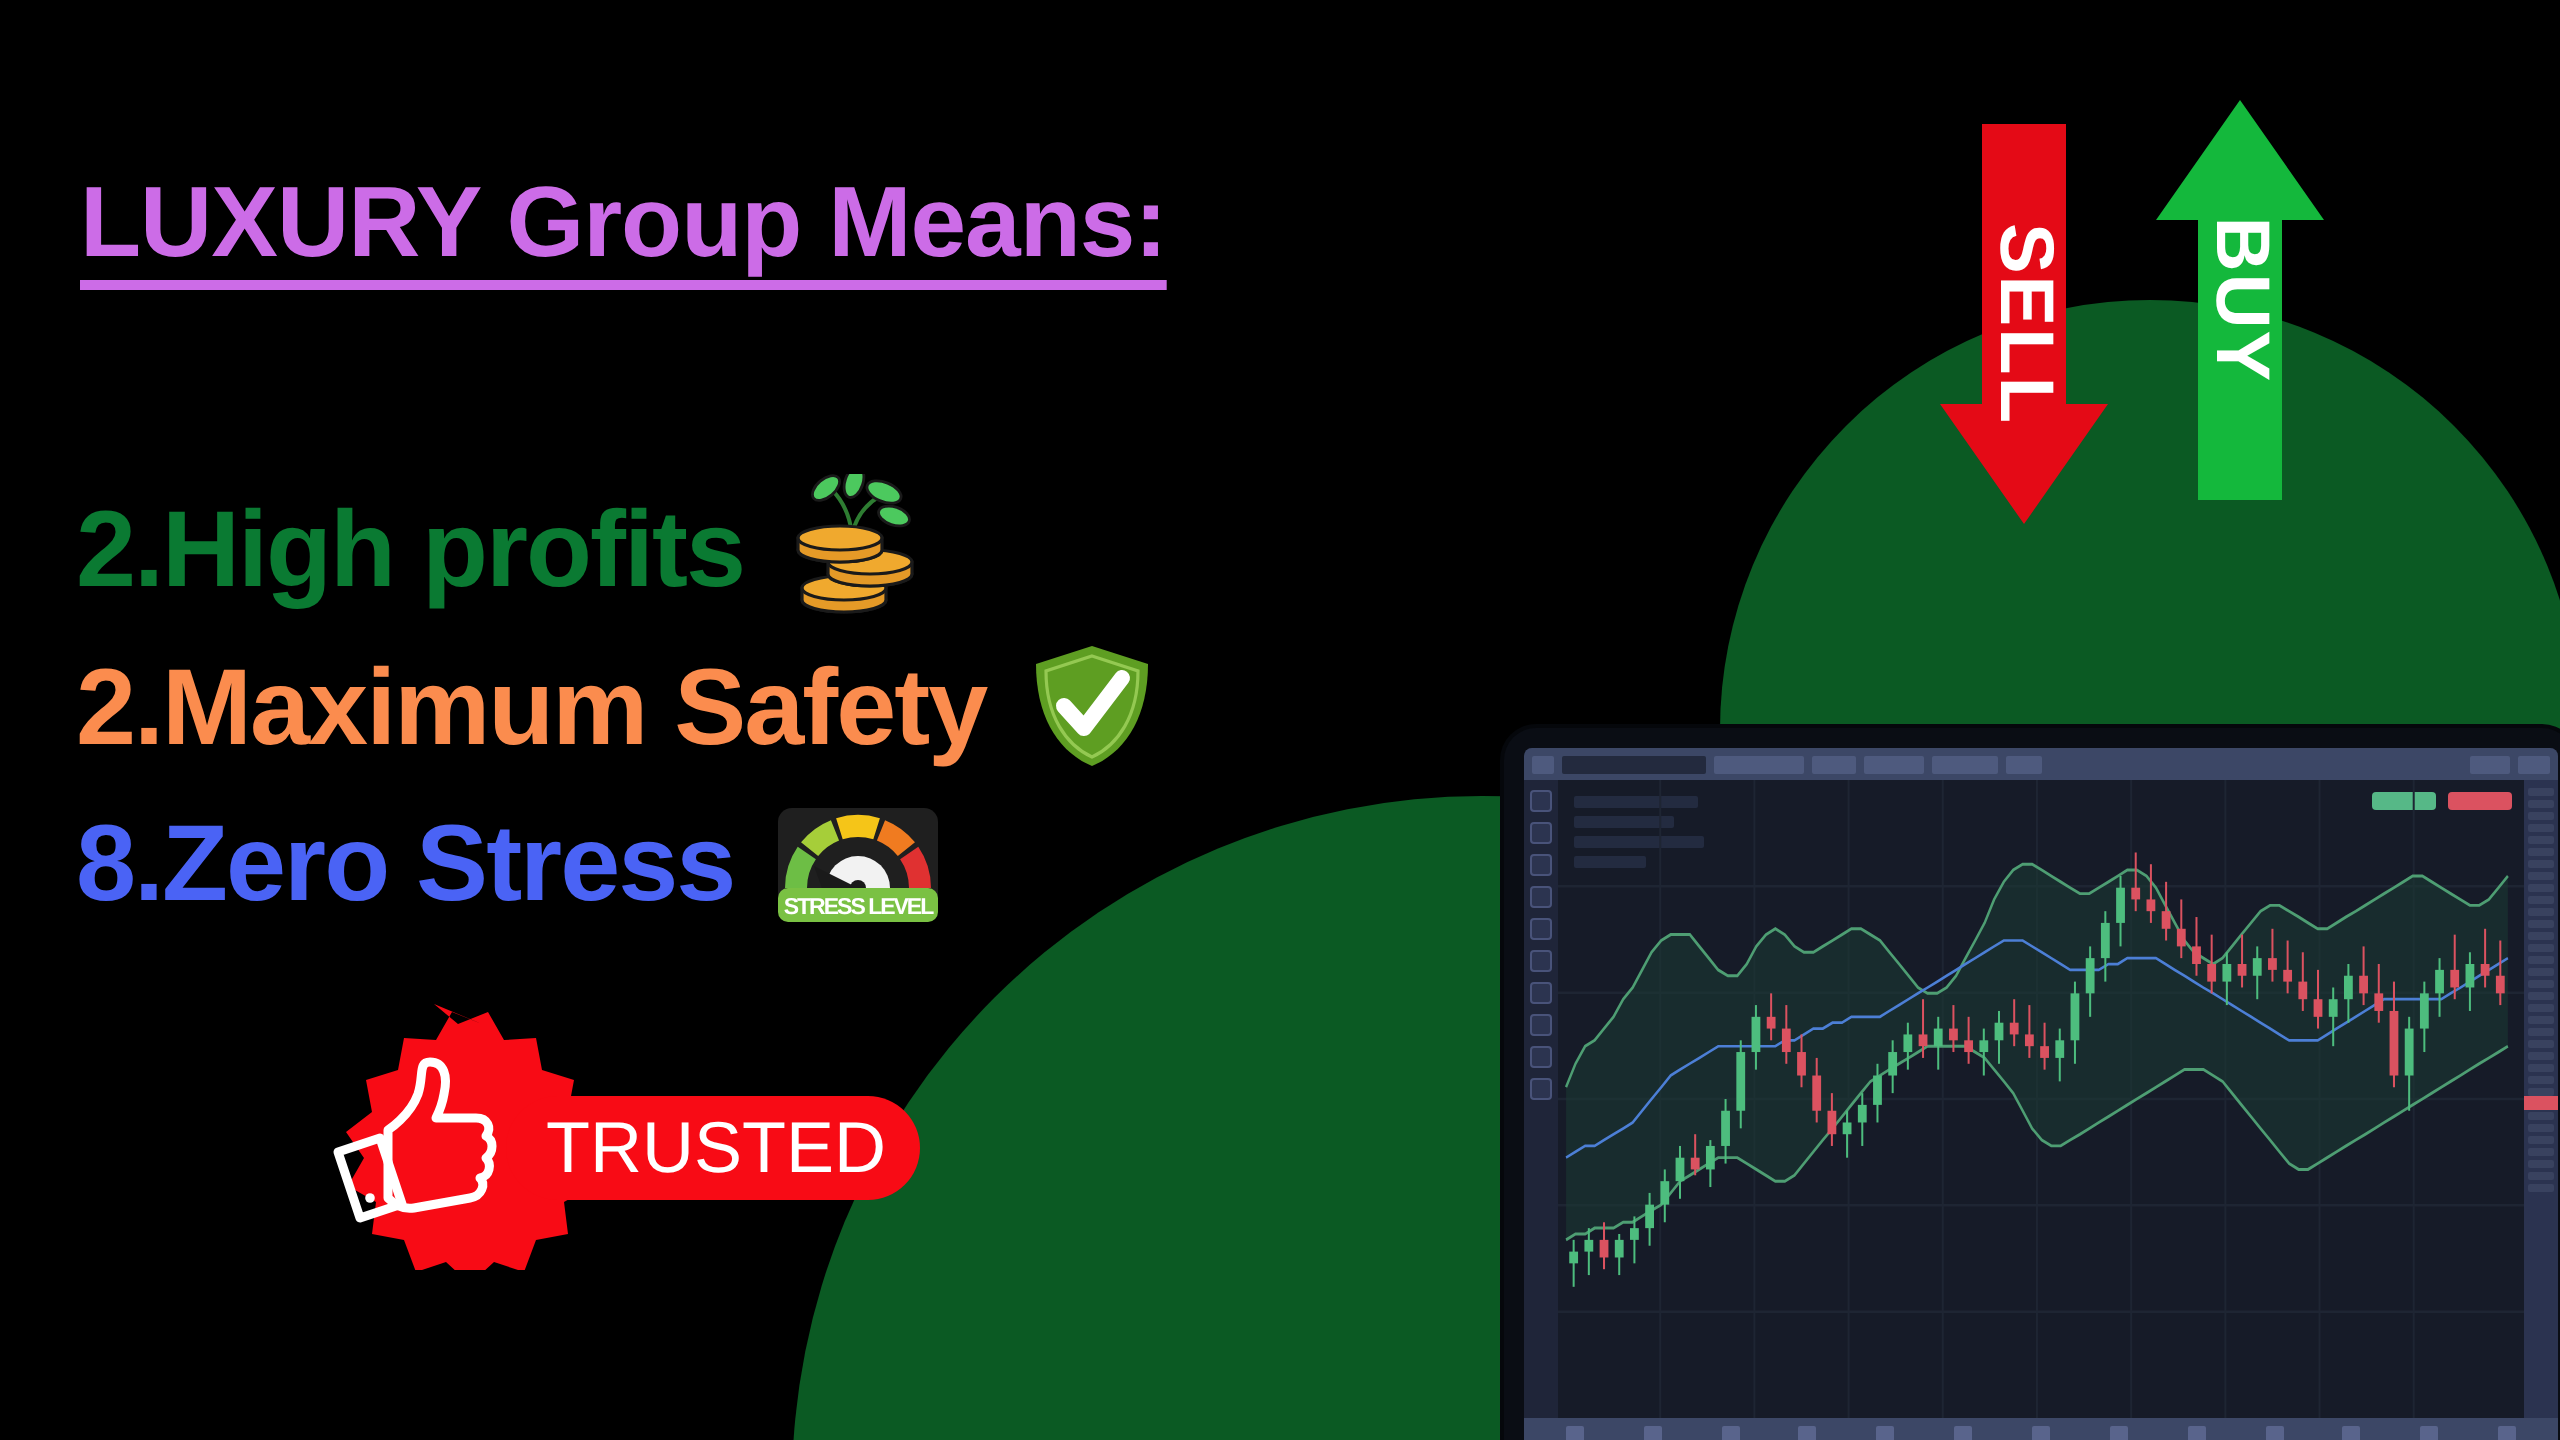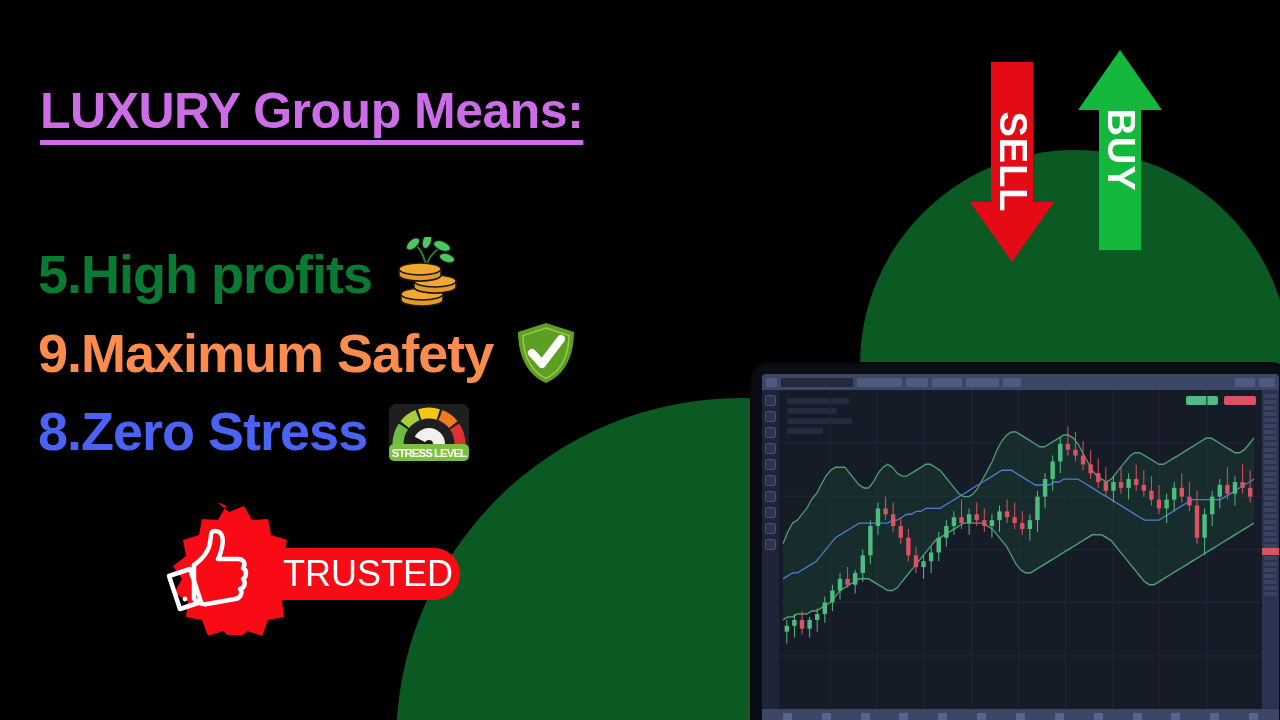--- a/index.html
+++ b/index.html
@@ -80,21 +80,21 @@
     border-radius:26px;
   }
   #trusted-label {
     position:absolute;
     left:148px; top:55px;
     width:190px;
     font-size:36px;
     font-weight:400;
     color:#FFFFFF;
     letter-spacing:0px;
-    text-align:center;
+    text-align:left;
     line-height:38px;
   }
   #thumb-ico { position:absolute; left:36px; top:25px; width:92px; height:92px; z-index:3; }
 
   
   #arrows { position:absolute; left:960px; top:50px; width:230px; height:235px; }
   .arrow-wrap { position:absolute; width:84px; height:200px; }
   #arrow-sell { left:10px; top:12px; }
   #arrow-buy  { left:118px; top:0px; }
   .arrow-label {
@@ -186,21 +186,21 @@
 <div id="bg-layer">
   <div class="blob-hill" id="blob-top" style="background: rgb(11, 90, 35);"></div>
   <div class="blob-hill" id="blob-main" style="background: rgb(11, 90, 35);"></div>
 </div>
 
 <div id="copy">
 
   <div id="page-title" style="color: rgb(204, 108, 231); text-decoration: underline;">LUXURY Group Means:</div>
 
   <div class="benefit" id="benefit-1" style="color: rgb(10, 122, 50);">
-    <span>5.High profits</span>
+    <span>2.High profits</span>
     <span class="benefit-icon">
       <svg class="coins-ico" viewBox="0 0 68 70" xmlns="http://www.w3.org/2000/svg">
         <g stroke="#1A1A1A" stroke-width="1.6" fill="none">
           <path d="M34 30 C33 22 30 14 24 8" stroke="#2E7D32" stroke-width="2"></path>
           <path d="M34 30 C36 22 41 15 48 11" stroke="#2E7D32" stroke-width="2"></path>
         </g>
         <g fill="#4CC95E" stroke="#1A1A1A" stroke-width="1.4">
           <ellipse cx="21" cy="7" rx="8" ry="4.5" transform="rotate(-40 21 7)"></ellipse>
           <ellipse cx="35" cy="4" rx="8" ry="4.5" transform="rotate(-72 35 4)"></ellipse>
           <ellipse cx="50" cy="9" rx="9" ry="4.8" transform="rotate(22 50 9)"></ellipse>
@@ -215,21 +215,21 @@
           <ellipse cx="43" cy="44" rx="21" ry="6" fill="#F0A92E"></ellipse>
           <ellipse cx="28" cy="38" rx="21" ry="6" fill="#E59A27"></ellipse>
           <path d="M7 32v6a21 6 0 0 0 42 0v-6z" fill="#E59A27"></path>
           <ellipse cx="28" cy="32" rx="21" ry="6" fill="#F0A92E"></ellipse>
         </g>
       </svg>
     </span>
   </div>
 
   <div class="benefit" id="benefit-2" style="color: rgb(251, 140, 78);">
-    <span>9.Maximum Safety</span>
+    <span>2.Maximum Safety</span>
     <span class="benefit-icon">
       <svg class="shield-ico" viewBox="0 0 66 66" xmlns="http://www.w3.org/2000/svg">
         <path d="M33 3 L61 12 C61 38 50 56 33 63 C16 56 5 38 5 12 Z" fill="#5E9E22"></path>
         <path d="M33 8 L56 15.5 C56 38 46 52.5 33 58.5 C20 52.5 10 38 10 15.5 Z" fill="none" stroke="#9DD05A" stroke-width="1.6" opacity="0.85"></path>
         <path d="M19 33 L29 44 L48 19" fill="none" stroke="#FFFFFF" stroke-width="8" stroke-linecap="round" stroke-linejoin="round"></path>
       </svg>
     </span>
   </div>
 
   <div class="benefit" id="benefit-3" style="color: rgb(74, 99, 245);">

